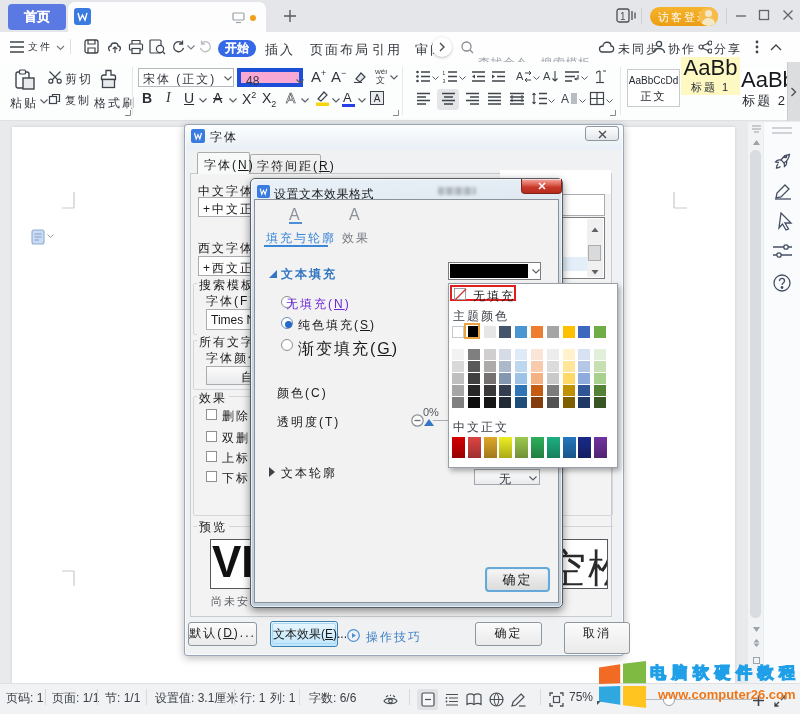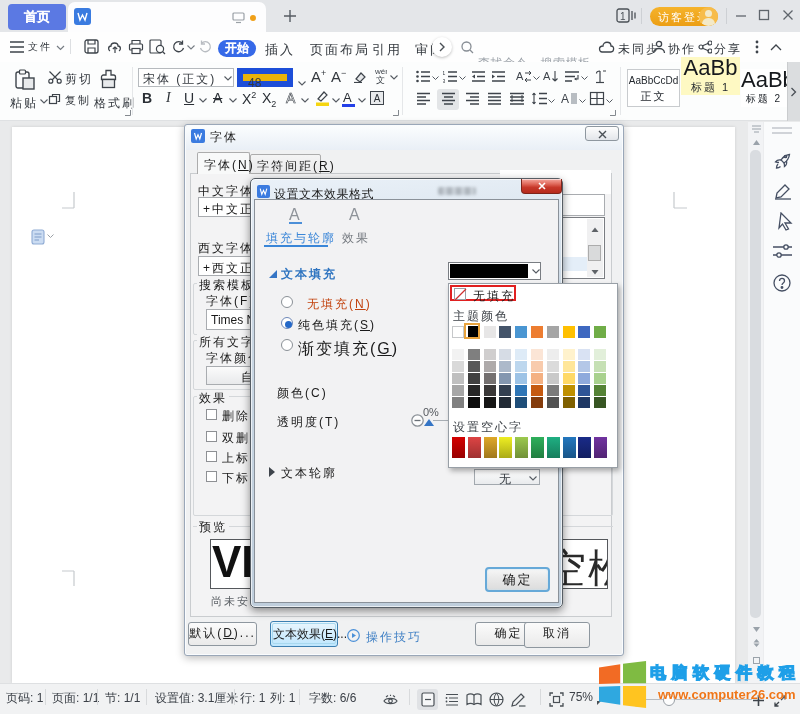--- a/index.html
+++ b/index.html
@@ -180,21 +180,21 @@
     <svg class="abs" style="left:125px;top:110px" width="6" height="6">
         <path d="M0 5.5h5.5V0" fill="none" stroke="#84898F" stroke-width="1"></path>
       </svg>
     <div class="abs" style="left:132px;top:67px;width:1px;height:48px;background:#E5E7E9"></div>
     <div class="abs" style="left:138px;top:68px;width:96px;height:19px;border:1px solid #B6BABE;background:#fff">
       <span class="abs cjk" style="left:4px;top:2px;font-size:12px;color:#33383E">宋体 (正文)</span>
       <svg class="abs" style="left:85px;top:7px" width="8" height="5">
           <path d="M0.5 0.5L4 4l3.5-3.5" stroke="#555B62" stroke-width="1.1" fill="none"></path>
         </svg>
     </div>
-    <div class="abs" style="left:237px;top:68px;width:56px;height:19px;border:6px solid #1d4ed8;background:#eab308">
+    <div class="abs" style="left:237px;top:68px;width:66px;height:19px;border:4px solid #1d4ed8;background:#f9a8d4">
       <span class="abs" style="left:5px;top:2px;font-size:12px;color:#33383E">48</span>
       <svg class="abs" style="left:55px;top:7px" width="8" height="5">
           <path d="M0.5 0.5L4 4l3.5-3.5" stroke="#555B62" stroke-width="1.1" fill="none"></path>
         </svg>
     </div>
     <span class="abs" style="left:311px;top:68px;font-size:15px;color:#33383E">A<sup style="font-size:9px">+</sup></span>
     <span class="abs" style="left:331px;top:68px;font-size:15px;color:#33383E">A<sup style="font-size:9px">−</sup></span>
     <svg class="abs" style="left:352px;top:71px" width="14" height="12">
         <path d="M4 8L9 2l4 4-5 5z" fill="#E6E8EA" stroke="#3E444B" stroke-width="1.2"></path>
         <path d="M2 11.5h8" stroke="#3E444B" stroke-width="1.2"></path>
@@ -332,21 +332,21 @@
     <div class="abs" style="left:627px;top:69px;width:53px;height:38px;border:1px solid #C8CBCE;background:#fff">
       <div style="font-size:10px;color:#24292F;text-align:center;margin-top:5px">AaBbCcDd</div>
       <div class="cjk" style="font-size:11px;color:#24292F;text-align:center;margin-top:3px">正文</div>
     </div>
     <div class="abs" style="left:681px;top:57px;width:59px;height:38px;background:#fef9c3">
       <div style="font-size:22px;color:#16191D;text-align:center;margin-top:-2px">AaBb</div>
       <div class="cjk" style="font-size:11px;color:#24292F;text-align:center;margin-top:-1px">标题 1</div>
     </div>
     <div class="abs" style="left:741px;top:69px;width:46px;height:38px;background:#fff;overflow:hidden">
       <div style="font-size:22px;color:#16191D;margin-top:-2px">AaBb(</div>
-      <div class="cjk" style="font-size:10px;color:#24292F;text-align:center;margin-top:-1px">标题 2</div>
+      <div class="cjk" style="font-size:13px;color:#24292F;text-align:right;margin-top:-1px">标题 2</div>
     </div>
     <div class="abs" style="left:787px;top:62px;width:13px;height:59px;background:#DBDDDF;border-left:1px solid #CACCCE"></div>
     <svg class="abs" style="left:790px;top:87px" width="7" height="10">
         <path d="M1.5 1l4 4-4 4" stroke="#4A5056" stroke-width="1.3" fill="none"></path>
       </svg>
   </div>
   <div id="page"></div>
   <svg class="abs" style="left:62px;top:192px" width="13" height="17">
       <path d="M12 0v16M0 16h12" stroke="#C6CACE" stroke-width="1.2" fill="none"></path>
     </svg>
@@ -542,21 +542,21 @@
     <div class="abs winbtn" style="left:188px;top:622px;width:69px;height:24px;line-height:21px"><span class="cjk">默认(<span style="text-decoration:underline">D</span>)...</span></div>
     <div class="abs" style="left:270px;top:621px;width:68px;height:26px;border:1px solid #3C7FB1;border-radius:3px;background:linear-gradient(#EAF6FD,#BEE6FD)">
       <div style="margin:1px;height:21px;border:1px solid #A8D9F0;border-radius:2px;font-size:12px;color:#1A1A1A;text-align:center;line-height:20px;letter-spacing:0">文本效果(<span style="text-decoration:underline">E</span>)...</div>
     </div>
     <svg class="abs" style="left:347px;top:629px" width="13" height="13">
         <circle cx="6.5" cy="6.5" r="5.8" fill="none" stroke="#4A90D8" stroke-width="1.2"></circle>
         <path d="M5 4l4 2.5L5 9z" fill="#4A90D8"></path>
       </svg>
     <span class="abs cjk" style="left:366px;top:629px;font-size:12px;color:#3E7FC4">操作技巧</span>
     <div class="abs winbtn" style="left:475px;top:622px;width:67px;height:24px;line-height:21px"><span class="cjk">确定</span></div>
-    <div class="abs winbtn" style="left:524px;top:622px;width:66px;height:26px;line-height:21px"><span class="cjk">取消</span></div>
+    <div class="abs winbtn" style="left:564px;top:622px;width:66px;height:32px;line-height:21px"><span class="cjk">取消</span></div>
   </div>
   <div id="fxdlg">
     <div class="abs" style="left:250px;top:178px;width:313px;height:430px;background:linear-gradient(175deg,#EAF1F8 0%,#CBD8E4 30%,#BECDDB 100%);border:1px solid #565D64;border-radius:5px;box-shadow:0 3px 9px rgba(0,0,0,.45), inset 0 0 0 1px rgba(255,255,255,.65)"></div>
     <svg class="abs" style="left:257px;top:185px" width="13" height="13">
         <rect width="13" height="13" rx="2" fill="#3A7BE0"></rect>
         <path d="M3.2 3.7l1.6 5.6 1.7-4L8.2 9.3l1.6-5.6" stroke="#fff" stroke-width="1.1" fill="none"></path>
       </svg>
     <span class="abs cjk" style="left:274px;top:186px;font-size:12px;color:#1A1A1A;letter-spacing:0.5px">设置文本效果格式</span>
     <div class="abs" style="left:438px;top:187px;width:38px;height:8px;background:repeating-linear-gradient(90deg,#9CA3AA 0 5px,#C2C9D0 5px 9px);filter:blur(1.5px);opacity:.75;border-radius:2px"></div>
     <div class="abs" style="left:521px;top:179px;width:41px;height:15px;background:linear-gradient(#F5A79E 0%,#E06A5C 35%,#C7382A 60%,#B52A1C 100%);border:1px solid #7E241A;border-top:none;border-radius:0 0 4px 4px;box-shadow:inset 0 1px 0 rgba(255,255,255,.55)">
@@ -571,21 +571,21 @@
       </svg>
     <span class="abs cjk" style="left:266px;top:230px;font-size:12px;color:#3A86D8">填充与轮廓</span>
     <div class="abs" style="left:264px;top:245px;width:64px;height:2px;background:#3A86D8"></div>
     <svg class="abs" style="left:346px;top:206px" width="19" height="19">
         <text x="3" y="14" font-size="16" fill="#8E9399">A</text>
       </svg>
     <span class="abs cjk" style="left:342px;top:230px;font-size:12px;color:#74797F">效果</span>
     <div class="abs" style="left:269px;top:270px;width:0;height:0;border-left:8px solid transparent;border-bottom:8px solid #3575C5"></div>
     <span class="abs cjk" style="left:281px;top:266px;font-size:12px;font-weight:bold;color:#2E74C0">文本填充</span>
     <div class="abs" style="left:281px;top:296px;width:12px;height:12px;border-radius:7px;background:#fff;border:1px solid #8A9096"></div>
-    <span class="abs cjk" style="left:307px;top:296px;font-size:12px;color:#c2410c">无填充(<span style="text-decoration:underline">N</span>)</span>
+    <span class="abs cjk" style="left:286px;top:296px;font-size:12px;color:#6d28d9">无填充(<span style="text-decoration:underline">N</span>)</span>
     <div class="abs" style="left:281px;top:317px;width:12px;height:12px;border-radius:7px;background:#fff;border:1px solid #6E88B8"></div>
     <div class="abs" style="left:284.5px;top:320.5px;width:7px;height:7px;border-radius:4px;background:#2468C8"></div>
     <span class="abs cjk" style="left:298px;top:317px;font-size:12px;color:#1A1A1A">纯色填充(<span style="text-decoration:underline">S</span>)</span>
     <div class="abs" style="left:281px;top:339px;width:12px;height:12px;border-radius:7px;background:#fff;border:1px solid #8A9096"></div>
     <span class="abs cjk" style="left:298px;top:339px;font-size:16px;color:#1A1A1A">渐变填充(<span style="text-decoration:underline">G</span>)</span>
     <span class="abs cjk" style="left:277px;top:385px;font-size:12px;color:#1A1A1A">颜色(C)</span>
     <span class="abs cjk" style="left:277px;top:414px;font-size:12px;color:#1A1A1A">透明度(T)</span>
     <svg class="abs" style="left:411px;top:414px" width="13" height="13">
         <circle cx="6.5" cy="6.5" r="5.7" fill="#FDFDFD" stroke="#8A9096" stroke-width="1.2"></circle>
         <path d="M3.5 6.5h6" stroke="#6A7076" stroke-width="1.3"></path>
@@ -674,21 +674,21 @@
     <div class="abs" style="left:578.4px;top:349.0px;width:12px;height:11px;background:#D9E2F3"></div>
     <div class="abs" style="left:578.4px;top:360.9px;width:12px;height:11px;background:#B4C7E7"></div>
     <div class="abs" style="left:578.4px;top:372.8px;width:12px;height:11px;background:#8FAADC"></div>
     <div class="abs" style="left:578.4px;top:384.7px;width:12px;height:11px;background:#2F5597"></div>
     <div class="abs" style="left:578.4px;top:396.6px;width:12px;height:11px;background:#1F3864"></div>
     <div class="abs" style="left:594.2px;top:349.0px;width:12px;height:11px;background:#E2EFDA"></div>
     <div class="abs" style="left:594.2px;top:360.9px;width:12px;height:11px;background:#C6E0B4"></div>
     <div class="abs" style="left:594.2px;top:372.8px;width:12px;height:11px;background:#A9D18E"></div>
     <div class="abs" style="left:594.2px;top:384.7px;width:12px;height:11px;background:#548235"></div>
     <div class="abs" style="left:594.2px;top:396.6px;width:12px;height:11px;background:#375623"></div>
-    <span class="abs cjk" style="left:453px;top:419px;font-size:12px;color:#3C4147">设置空心字</span>
+    <span class="abs cjk" style="left:453px;top:419px;font-size:12px;color:#3C4147">中文正文</span>
     <div class="abs" style="left:452.0px;top:437px;width:13px;height:21px;background:linear-gradient(#D40000,#980000)"></div>
     <div class="abs" style="left:467.8px;top:437px;width:13px;height:21px;background:linear-gradient(#DD4444,#9F3030)"></div>
     <div class="abs" style="left:483.6px;top:437px;width:13px;height:21px;background:linear-gradient(#DFA829,#A0781D)"></div>
     <div class="abs" style="left:499.4px;top:437px;width:13px;height:21px;background:linear-gradient(#EEEE22,#ABAB18)"></div>
     <div class="abs" style="left:515.2px;top:437px;width:13px;height:21px;background:linear-gradient(#9CC94E,#709038)"></div>
     <div class="abs" style="left:531.0px;top:437px;width:13px;height:21px;background:linear-gradient(#2EAF5B,#217E41)"></div>
     <div class="abs" style="left:546.8px;top:437px;width:13px;height:21px;background:linear-gradient(#1FAF82,#167E5D)"></div>
     <div class="abs" style="left:562.6px;top:437px;width:13px;height:21px;background:linear-gradient(#2377BE,#195588)"></div>
     <div class="abs" style="left:578.4px;top:437px;width:13px;height:21px;background:linear-gradient(#1A2B88,#121E61)"></div>
     <div class="abs" style="left:594.2px;top:437px;width:13px;height:21px;background:linear-gradient(#7133A0,#512473)"></div>

